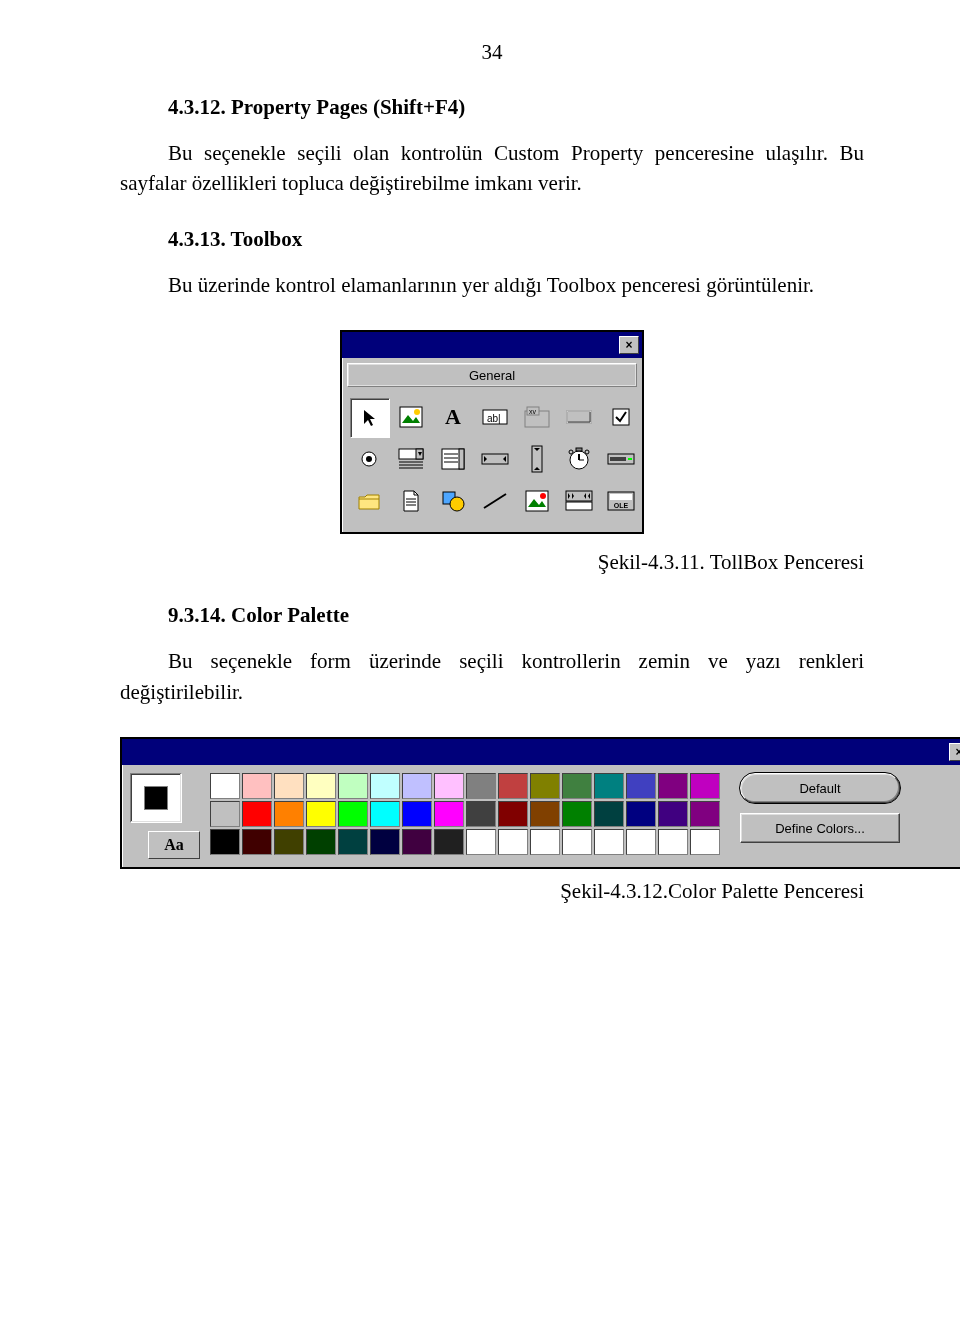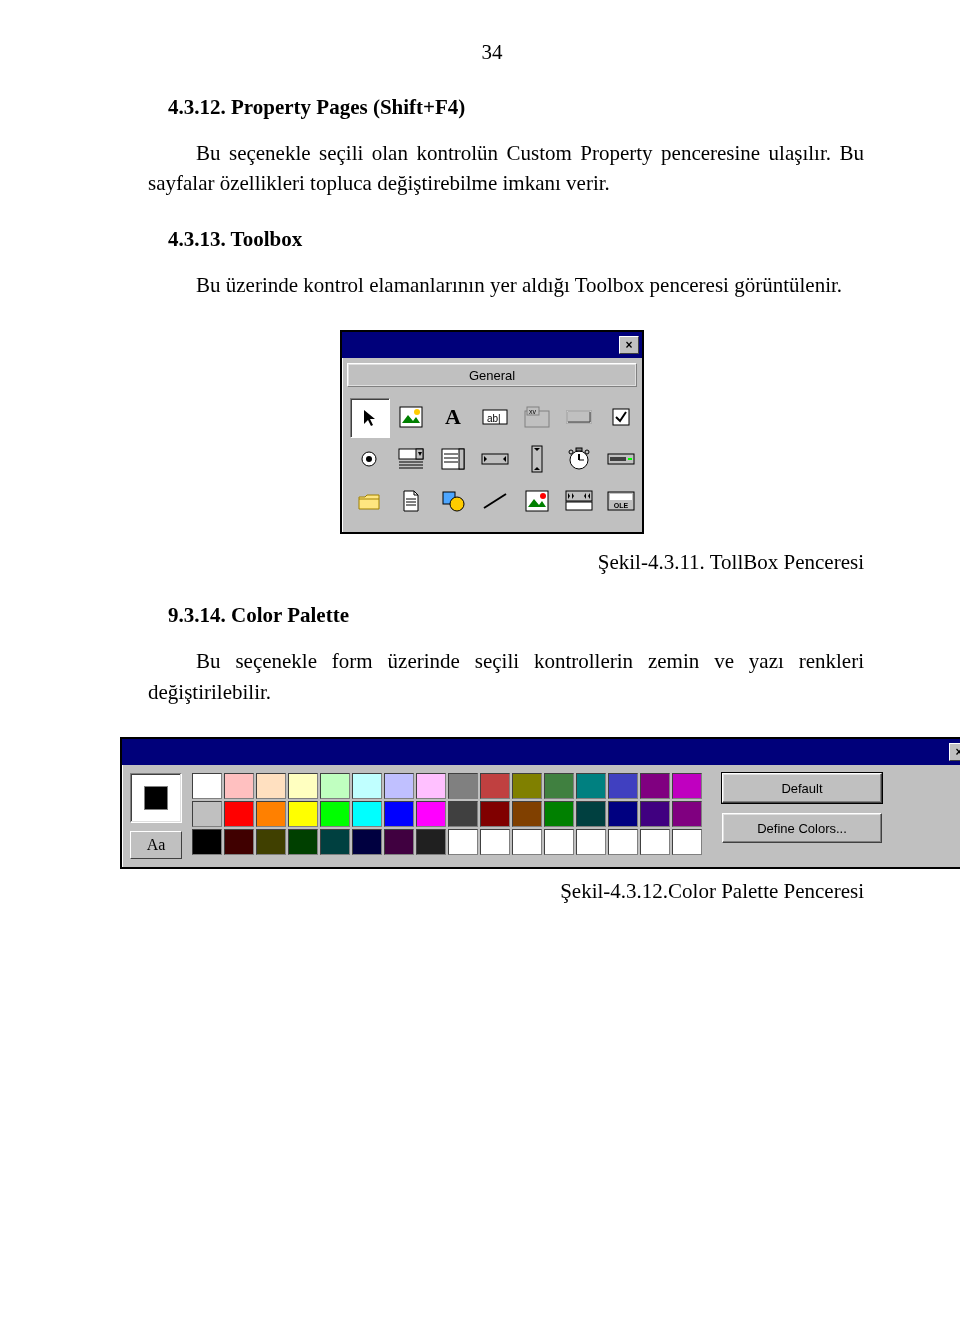--- a/index.html
+++ b/index.html
@@ -23,21 +23,20 @@
     font-size: 21px;
     margin-top: 28px;
     margin-bottom: 18px;
     text-indent: 48px;
   }
   .body-text {
     font-size: 21px;
     line-height: 1.45;
     text-align: justify;
     margin-bottom: 10px;
-    margin-left: 28px;
   }
   .indent {
     text-indent: 48px;
   }
   .image-holder {
     margin: 30px auto 16px auto;
     display: flex;
     justify-content: center;
   }
   .caption {
@@ -168,24 +167,25 @@
   .pal-aa {
     width: 50px;
     height: 26px;
     background: #c0c0c0;
     border: 1px solid #404040;
     border-top-color: #fff;
     border-left-color: #fff;
     display: flex;
     align-items: center;
     justify-content: center;
-    font-weight: normal;
+    font-weight: bold;
     font-family: "Times New Roman", serif;
     font-size: 16px;
     color: #000;
+    margin-left: 18px;
   }
   .pal-mid {
     display: flex;
     flex-direction: column;
     gap: 2px;
   }
   .swatch-row {
     display: flex;
     gap: 2px;
   }
@@ -218,20 +218,21 @@
     border-bottom-color: #404040;
     box-shadow: inset -1px -1px 0 #808080, inset 1px 1px 0 #dfdfdf;
     display: flex;
     align-items: center;
     justify-content: center;
     color: #000;
     font-family: Tahoma, Arial, sans-serif;
   }
   .pal-btn.default {
     outline: 1px solid #000;
+    border-radius: 15px;
   }
 </style>
 </head>
 <body>
 
 <div class="page">
   <div class="page-number">34</div>
 
   <div class="heading">4.3.12. Property Pages (Shift+F4)</div>
   <div class="body-text indent">Bu seçenekle seçili olan kontrolün Custom Property penceresine ulaşılır. Bu sayfalar özellikleri topluca değiştirebilme imkanı verir.</div>

